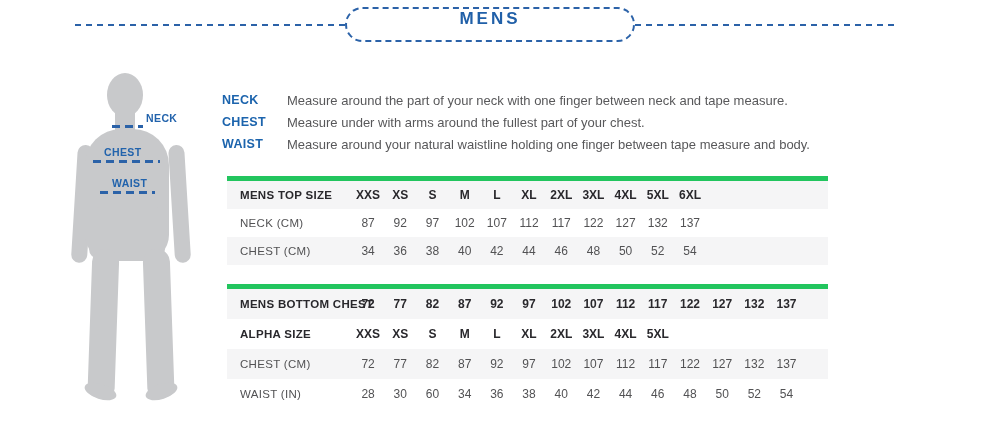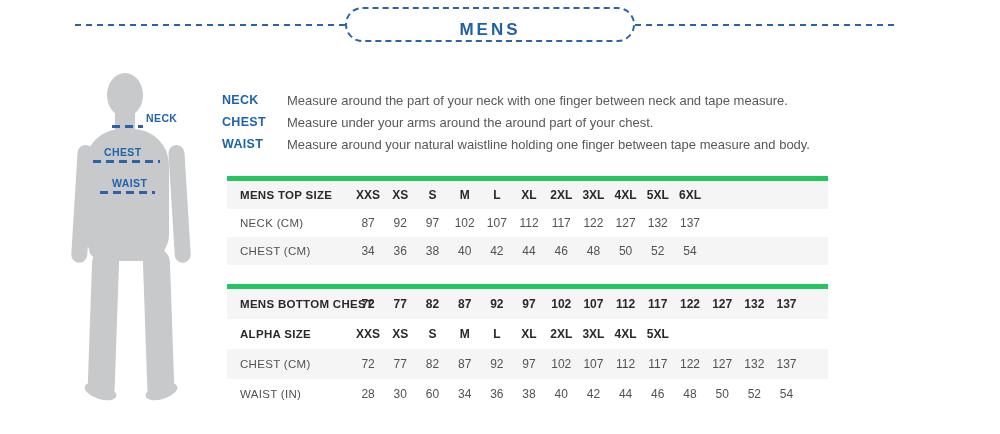--- a/index.html
+++ b/index.html
@@ -7,21 +7,21 @@
     position:relative;width:1000px;height:434px;background:#ffffff;overflow:hidden;
     font-family:"Liberation Sans", sans-serif;
   }
   
   .hline{position:absolute;height:2px;top:24px;
     background:repeating-linear-gradient(90deg,#2b62a8 0 6px,transparent 6px 11px);}
   .hline.left{left:75px;width:270px;}
   .hline.right{left:635px;width:262px;}
   .pill{position:absolute;left:345px;top:7px;width:286px;height:31px;
     border:2px dashed #2b62a8;border-radius:18px;background:#fff;
-    display:flex;align-items:flex-end;justify-content:center;}
+    display:flex;align-items:flex-start;justify-content:center;}
   .pill-title{color:#2160a8;font-size:17px;font-weight:bold;letter-spacing:3px;}
   
   .figure{position:absolute;left:57px;top:57px;width:148px;height:350px;}
   .figure .part{position:absolute;background:#c8c9cb;}
   .head{left:50px;top:16px;width:36px;height:44px;border-radius:50%;}
   .neck{left:58px;top:54px;width:20px;height:26px;}
   .torso{left:28px;top:72px;width:84px;height:132px;border-radius:36px 36px 26px 26px;}
   .arm{width:16px;height:118px;top:88px;border-radius:8px;}
   .arm.l{left:21px;transform:rotate(3.5deg);transform-origin:top center;}
   .arm.r{left:111px;transform:rotate(-3.5deg);transform-origin:top center;}
@@ -91,21 +91,21 @@
   <div class="m-dash chest-line"></div>
   <div class="m-label waist-lab">WAIST</div>
   <div class="m-dash waist-line"></div>
 
   <div class="howto-item i0">
     <span class="term">NECK</span>
     <span class="desc">Measure around the part of your neck with one finger between neck and tape measure.</span>
   </div>
   <div class="howto-item i1">
     <span class="term">CHEST</span>
-    <span class="desc">Measure under your arms around the around part of your chest.</span>
+    <span class="desc">Measure under with arms around the fullest part of your chest.</span>
   </div>
   <div class="howto-item i2">
     <span class="term">WAIST</span>
     <span class="desc">Measure around your natural waistline holding one finger between tape measure and body.</span>
   </div>
 
   <div class="size-table top" id="table-top">
       <div class="trow striped bold">
         <div class="tlabel">MENS TOP SIZE</div>
         <div class="tcell">XXS</div>

